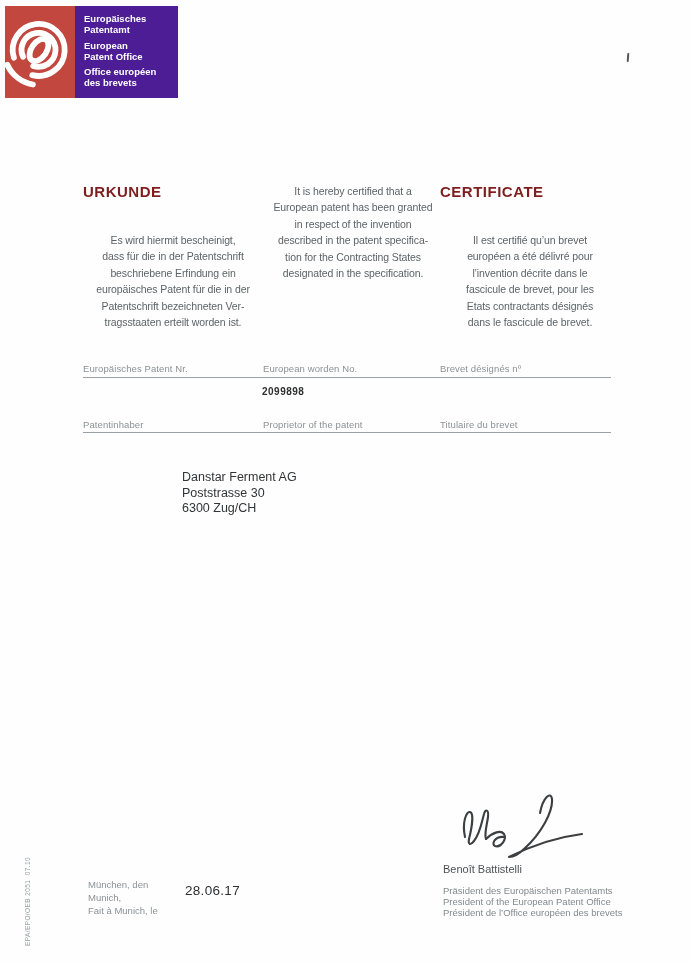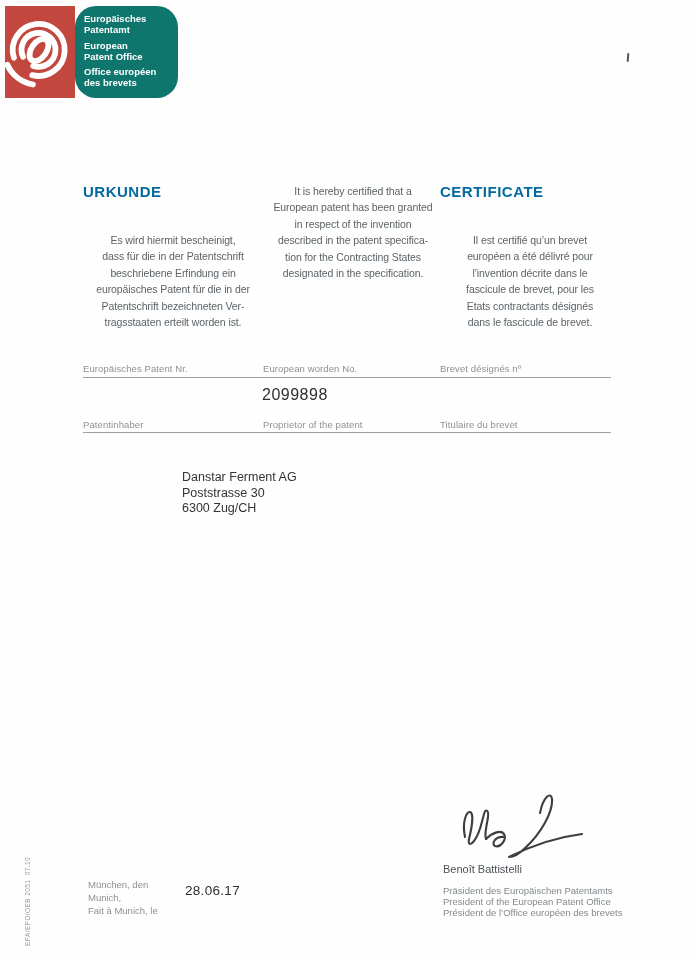--- a/index.html
+++ b/index.html
@@ -4,40 +4,40 @@
 <style>
   html,body { margin:0; padding:0; background:#ffffff; }
   .page {
     position:relative; width:691px; height:962px; margin:0 auto;
     background:#fefefe; overflow:hidden;
     font-family:"Liberation Sans", sans-serif;
   }
   
   .logo { position:absolute; left:5px; top:6px; height:92px; display:flex; }
   .logo-red { width:70px; height:92px; background:#c2473e; }
-  .logo-gray { width:103px; height:92px; background:#0f766e; box-sizing:border-box; padding:7px 0 0 9px;border-radius:21px; }
+  .logo-gray { width:103px; height:92px; background:#4c1d95; box-sizing:border-box; padding:7px 0 0 9px; }
   .org { font-size:9.5px; font-weight:bold; color:#ffffff; line-height:11px; white-space:pre; margin:0 0 4.5px 0; }
   
   .artifact { position:absolute; left:627px; top:53px; width:2px; height:9px; background:#55555a; transform:rotate(4deg); border-radius:1px; }
   
   .col { position:absolute; top:183px; width:180px; }
   .col-de { left:83px; }
   .col-en { left:263px; }
   .col-fr { left:440px; }
-  .heading { margin:0 0 32px 0; font-size:15px; font-weight:700; letter-spacing:0.5px; color:#0369a1; }
+  .heading { margin:0 0 32px 0; font-size:15px; font-weight:700; letter-spacing:0.5px; color:#7f1d1d; }
   .body-text { margin:0; font-size:10.5px; line-height:16.4px; letter-spacing:-0.1px; color:#5c6367; white-space:pre;text-align:center; }
   
   .field-label { position:absolute; font-size:9.5px; color:#8b9195; letter-spacing:0.1px; }
   .row1 { top:363px; }
   .row2 { top:419px; }
   .c1 { left:83px; } .c2 { left:263px; } .c3 { left:440px; }
   .rule { position:absolute; left:83px; width:528px; height:1px; background:#9ba0a4; }
   .rule1 { top:377px; }
   .rule2 { top:432px; }
-  .patent-number { position:absolute; left:262px; top:386px; font-size:16px; color:#2e2f31; letter-spacing:0.5px; }
+  .patent-number { position:absolute; left:262px; top:386px; font-size:10px; color:#2e2f31; letter-spacing:0.5px;font-weight:bold; }
   .address { position:absolute; left:182px; top:470px; font-size:12.5px; line-height:15.5px; color:#333436; white-space:pre; }
   
   .place { position:absolute; left:88px; top:878px; font-size:9.5px; line-height:13px; color:#8b9195; white-space:pre; }
   .date { position:absolute; left:185px; top:883px; font-size:13.5px; color:#2e2f31; letter-spacing:0.3px; }
   .signature-svg { position:absolute; left:448px; top:789px; width:148px; height:80px; }
   .signer-name { position:absolute; left:443px; top:863px; font-size:11px; font-weight:400; color:#4b5155; }
   .signer-titles { position:absolute; left:443px; top:886px; font-size:9.5px; line-height:10.9px; color:#82898d; white-space:pre; }
   .form-number { position:absolute; left:24px; top:946px; font-size:6.5px; letter-spacing:0.4px; color:#9aa0a3; transform:rotate(-90deg); transform-origin:0 0; white-space:pre; }
 </style>
 </head>

